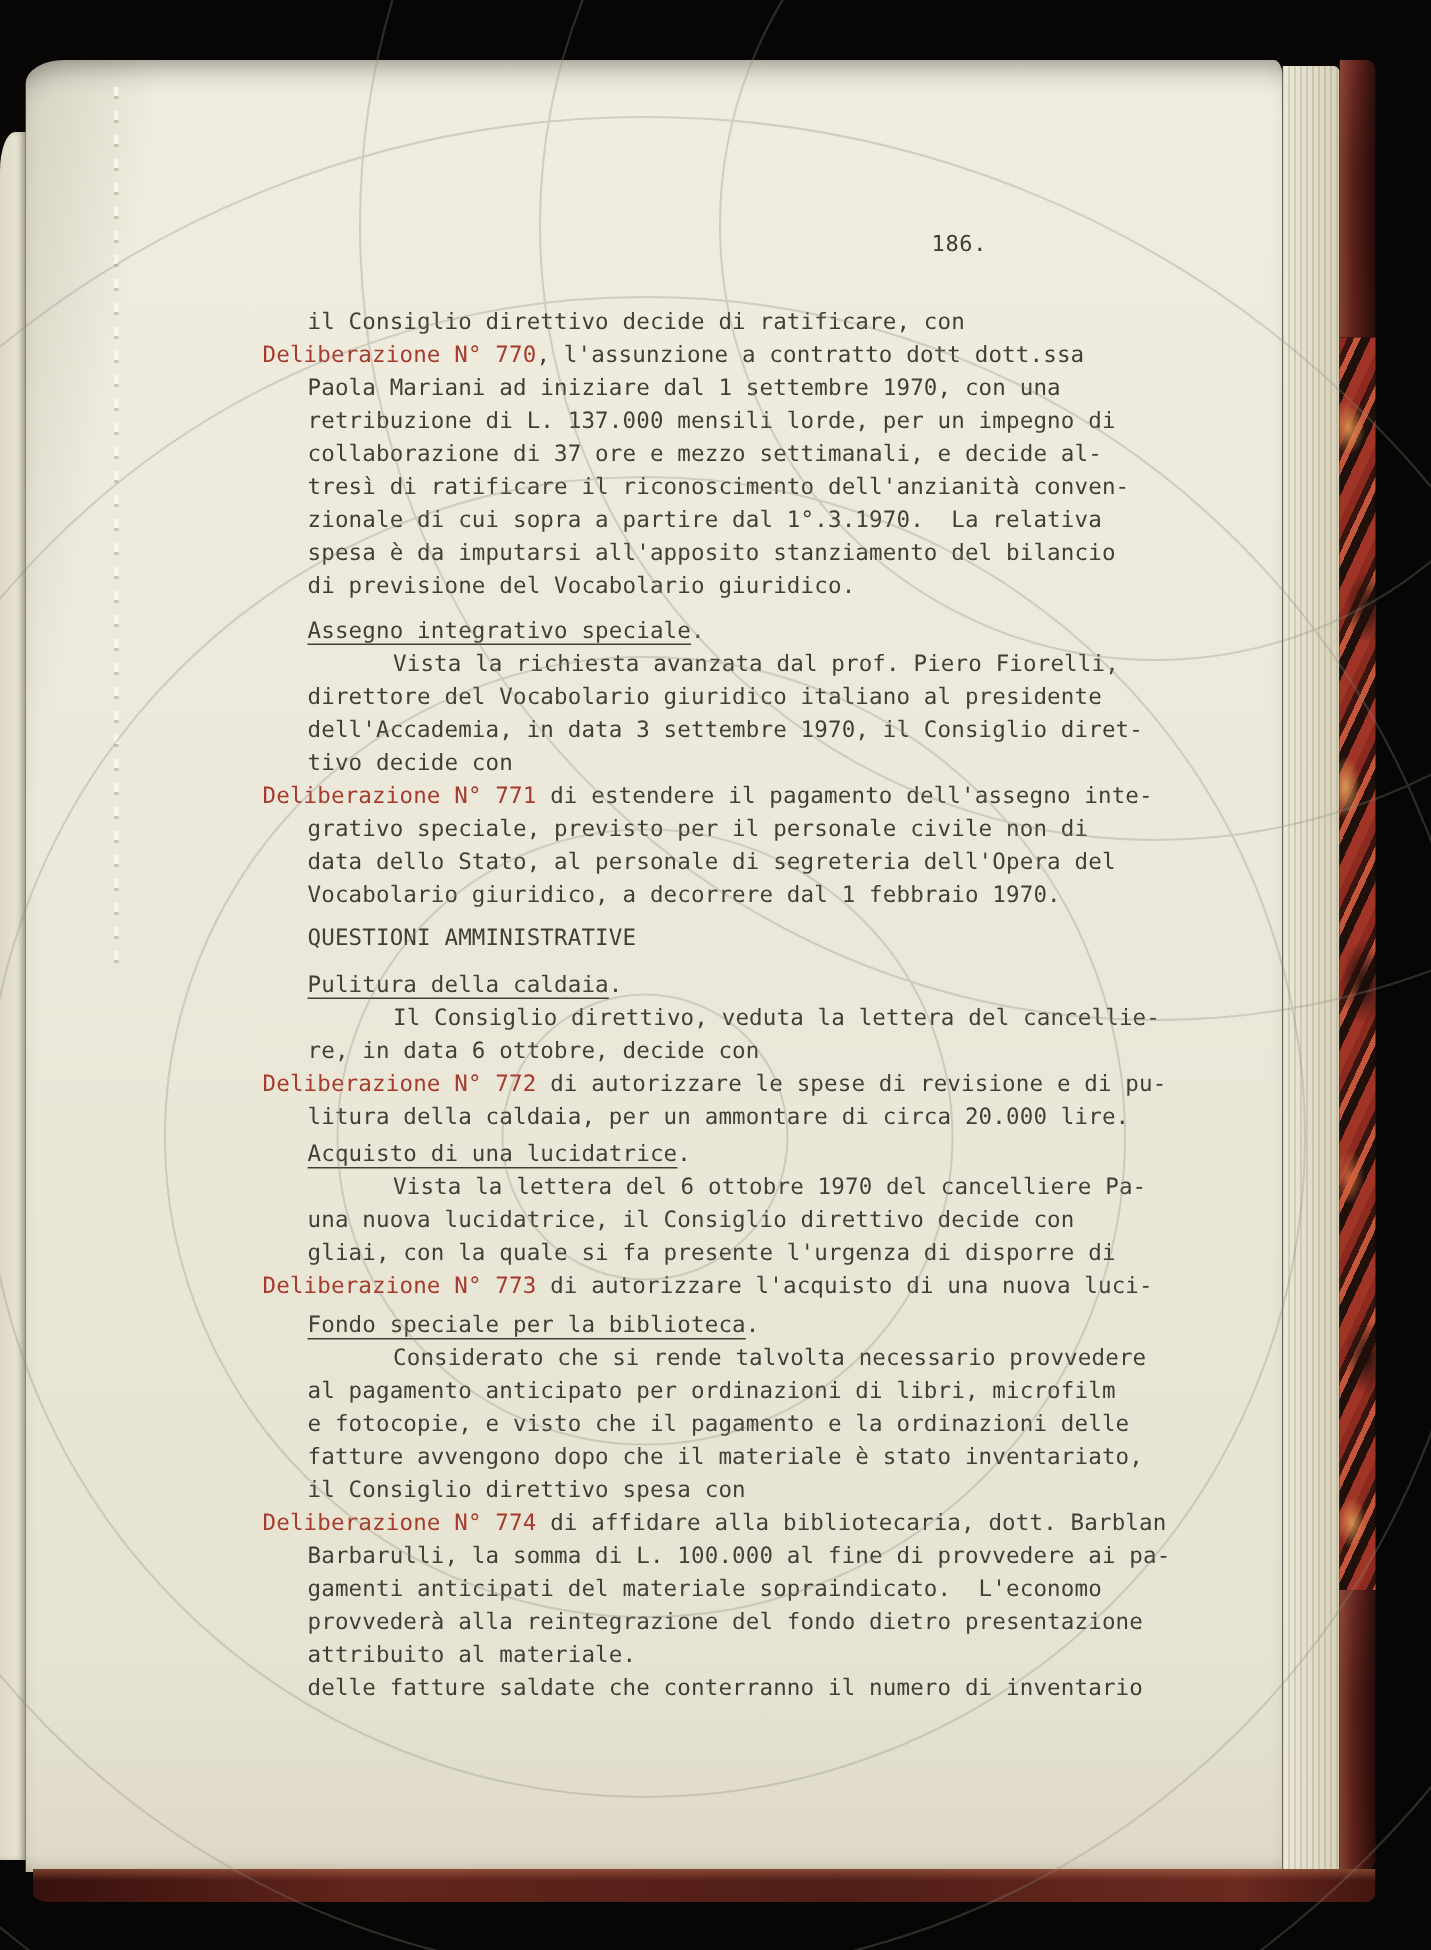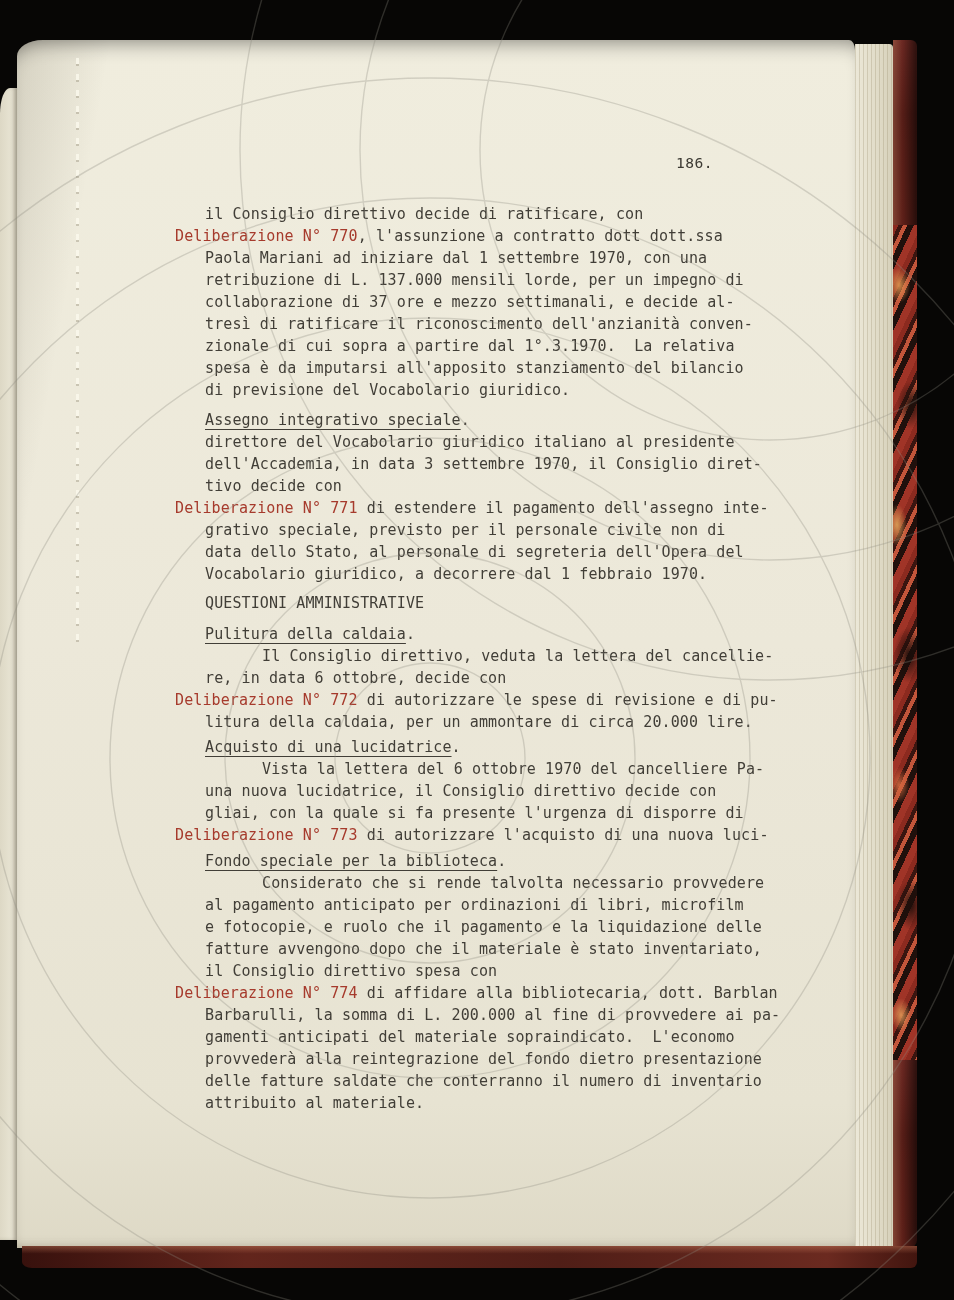--- a/index.html
+++ b/index.html
@@ -49,21 +49,21 @@
     color:var(--ink);
     font-size:15px;line-height:22px;letter-spacing:.1px;
   }
   .line{height:22px;white-space:pre;}
   .gap{width:100%;}
   .ind-1{padding-left:30px;}
   .ind-2{padding-left:87px;}
   .red{color:var(--red-ink);}
   .u{text-decoration:underline;text-underline-offset:4px;text-decoration-thickness:1.2px;}
   .page-number{
-    position:absolute;left:659px;top:114px;
+    position:absolute;left:604px;top:114px;
     color:#3c3a33;font-size:14.6px;letter-spacing:.5px;white-space:pre;
   }
 
   
   .right-stack{
     position:absolute;left:855px;top:44px;width:38px;height:1202px;
     background:
       repeating-linear-gradient(to right,
         rgba(150,138,105,.28) 0 1px, rgba(0,0,0,0) 1px 4px),
       linear-gradient(to right,#ece8d8,#e0dbc7 60%,#d6d0ba);
@@ -123,20 +123,21 @@
         <div class="line ind-0"><span class="red">Deliberazione N° 770</span><span>, l'assunzione a contratto dott dott.ssa</span></div>
         <div class="line ind-1"><span>Paola Mariani ad iniziare dal 1 settembre 1970, con una</span></div>
         <div class="line ind-1"><span>retribuzione di L. 137.000 mensili lorde, per un impegno di</span></div>
         <div class="line ind-1"><span>collaborazione di 37 ore e mezzo settimanali, e decide al-</span></div>
         <div class="line ind-1"><span>tresì di ratificare il riconoscimento dell'anzianità conven-</span></div>
         <div class="line ind-1"><span>zionale di cui sopra a partire dal 1°.3.1970.  La relativa</span></div>
         <div class="line ind-1"><span>spesa è da imputarsi all'apposito stanziamento del bilancio</span></div>
         <div class="line ind-1"><span>di previsione del Vocabolario giuridico.</span></div>
         <div class="gap" style="height: 8px;"></div>
         <div class="line ind-1"><span class="u">Assegno integrativo speciale</span><span>.</span></div>
+        <div class="line ind-2"><span>Vista la richiesta avanzata dal prof. Piero Fiorelli,</span></div>
         <div class="line ind-1"><span>direttore del Vocabolario giuridico italiano al presidente</span></div>
         <div class="line ind-1"><span>dell'Accademia, in data 3 settembre 1970, il Consiglio diret-</span></div>
         <div class="line ind-1"><span>tivo decide con</span></div>
         <div class="line ind-0"><span class="red">Deliberazione N° 771</span><span> di estendere il pagamento dell'assegno inte-</span></div>
         <div class="line ind-1"><span>grativo speciale, previsto per il personale civile non di</span></div>
         <div class="line ind-1"><span>data dello Stato, al personale di segreteria dell'Opera del</span></div>
         <div class="line ind-1"><span>Vocabolario giuridico, a decorrere dal 1 febbraio 1970.</span></div>
         <div class="gap" style="height: 7px;"></div>
         <div class="line ind-1"><span>QUESTIONI AMMINISTRATIVE</span></div>
         <div class="gap" style="height: 9px;"></div>
@@ -148,29 +149,29 @@
         <div class="gap" style="height: 3px;"></div>
         <div class="line ind-1"><span class="u">Acquisto di una lucidatrice</span><span>.</span></div>
         <div class="line ind-2"><span>Vista la lettera del 6 ottobre 1970 del cancelliere Pa-</span></div>
         <div class="line ind-1"><span>una nuova lucidatrice, il Consiglio direttivo decide con</span></div>
         <div class="line ind-1"><span>gliai, con la quale si fa presente l'urgenza di disporre di</span></div>
         <div class="line ind-0"><span class="red">Deliberazione N° 773</span><span> di autorizzare l'acquisto di una nuova luci-</span></div>
         <div class="gap" style="height: 4px;"></div>
         <div class="line ind-1"><span class="u">Fondo speciale per la biblioteca</span><span>.</span></div>
         <div class="line ind-2"><span>Considerato che si rende talvolta necessario provvedere</span></div>
         <div class="line ind-1"><span>al pagamento anticipato per ordinazioni di libri, microfilm</span></div>
-        <div class="line ind-1"><span>e fotocopie, e ruolo che il pagamento e la liquidazione delle</span></div>
+        <div class="line ind-1"><span>e fotocopie, e visto che il pagamento e la ordinazioni delle</span></div>
         <div class="line ind-1"><span>fatture avvengono dopo che il materiale è stato inventariato,</span></div>
         <div class="line ind-1"><span>il Consiglio direttivo spesa con</span></div>
         <div class="line ind-0"><span class="red">Deliberazione N° 774</span><span> di affidare alla bibliotecaria, dott. Barblan</span></div>
-        <div class="line ind-1"><span>Barbarulli, la somma di L. 200.000 al fine di provvedere ai pa-</span></div>
+        <div class="line ind-1"><span>Barbarulli, la somma di L. 100.000 al fine di provvedere ai pa-</span></div>
         <div class="line ind-1"><span>gamenti anticipati del materiale sopraindicato.  L'economo</span></div>
         <div class="line ind-1"><span>provvederà alla reintegrazione del fondo dietro presentazione</span></div>
+        <div class="line ind-1"><span>attribuito al materiale.</span></div>
         <div class="line ind-1"><span>delle fatture saldate che conterranno il numero di inventario</span></div>
-        <div class="line ind-1"><span>attribuito al materiale.</span></div>
       </div>
   </div>
 
   <div class="right-stack"></div>
 
   <div class="spine">
     <div class="spine-leather-top"></div>
     <div class="spine-marble"></div>
     <div class="spine-leather-bottom"></div>
   </div>

